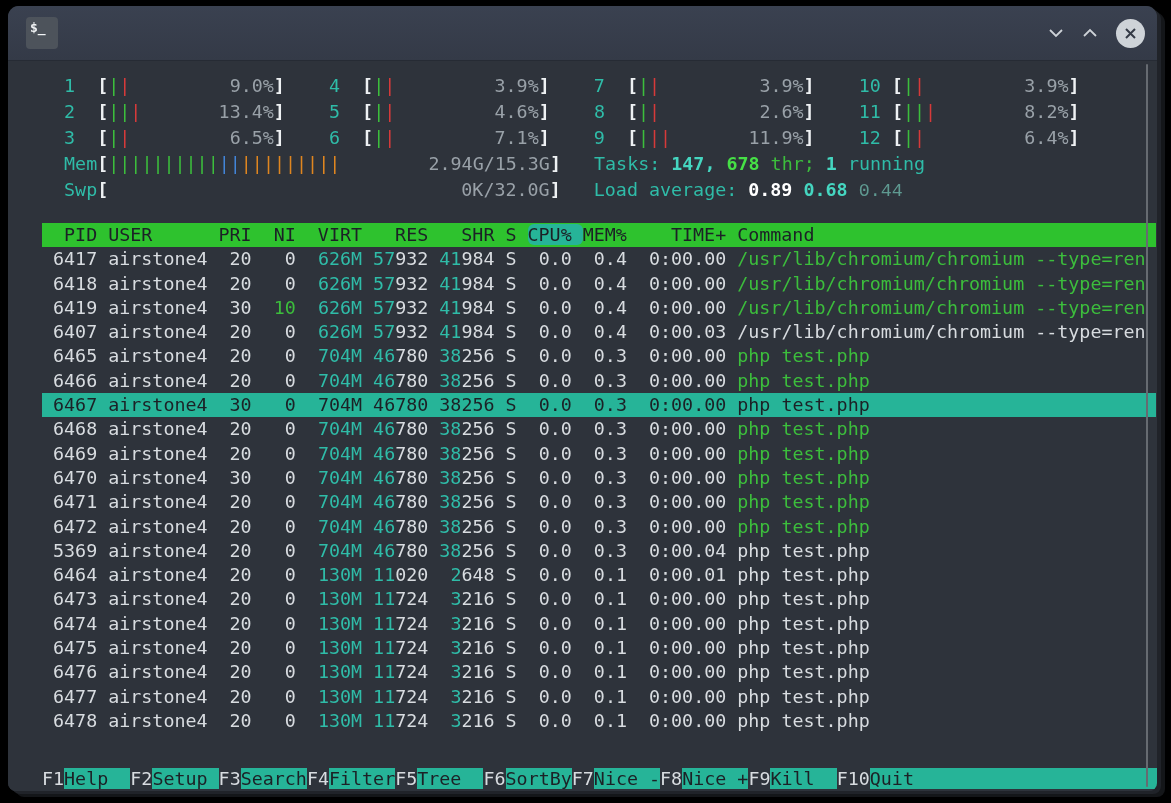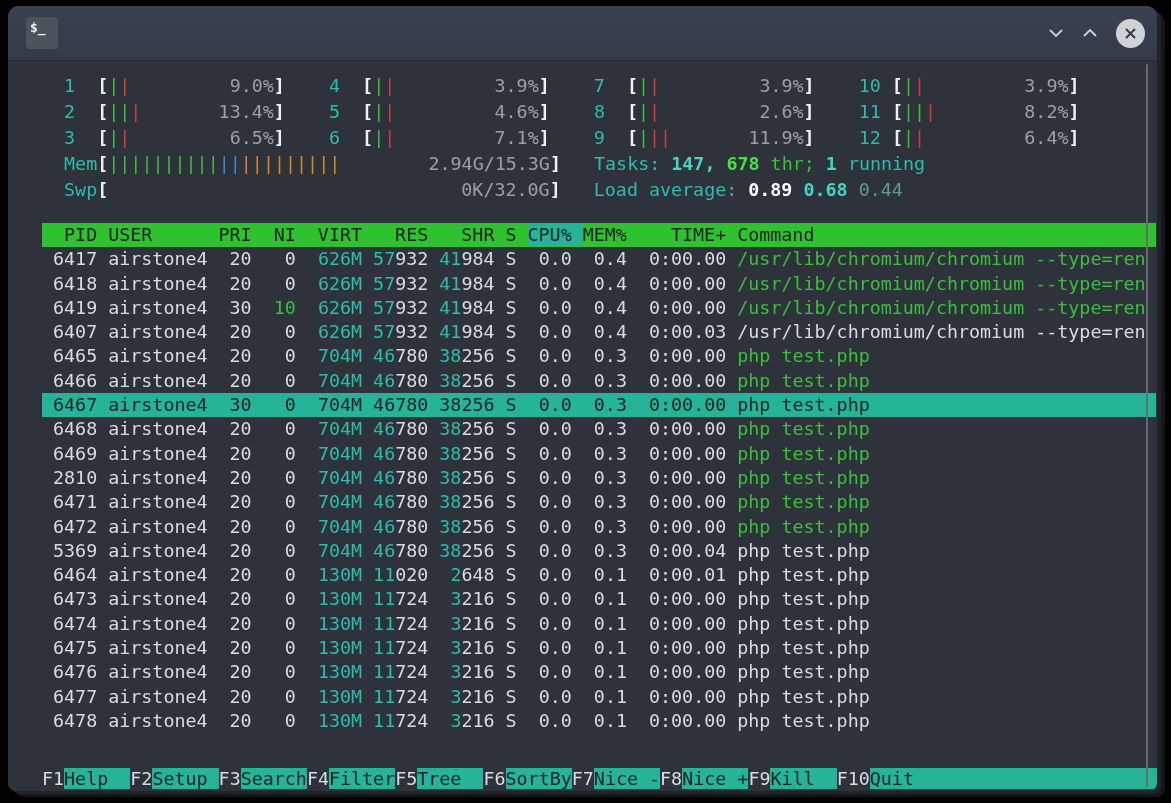--- a/index.html
+++ b/index.html
@@ -34,29 +34,29 @@
   #terminal{
     position:absolute;left:0;top:55px;right:0;bottom:0;
     background:var(--bg);padding:12px 0 0 34px;box-sizing:border-box;
     display:flex;flex-direction:column;
     font-size:18.33px;color:var(--fg);
   }
   .mline{line-height:26px;white-space:pre;height:26px;}
   .tline{line-height:24.3px;white-space:pre;height:24.3px;}
   #table-spacer{height:20px;}
   #header-line{background:var(--headerbg);color:var(--dark);width:101ch;}
-  #header-line .sortcell{background:var(--accent);}
+  #header-line .sortcell{background:var(--accent);border-radius:6px;}
   .row{width:101ch;}
   .row.selected{background:var(--accent);}
   .row.selected span{color:var(--dark) !important;font-weight:normal !important;}
   #fkeys{margin-top:auto;width:101ch;}
   #fkeys .flabel{background:var(--accent);color:var(--dark);}
   .c-cyan{color:var(--cyan);}
   .c-cyan-bold{color:var(--cyanb);font-weight:bold;}
-  .c-cyan-dim{color:var(--cyandim);}
+  .c-cyan-dim{color:var(--cyandim);font-family:Liberation Mono, monospace;}
   .c-green{color:var(--green);}
   .c-green-bold{color:var(--greenb);font-weight:bold;}
   .c-white-bold{color:var(--whiteb);font-weight:bold;text-align:center;}
   .c-dim{color:var(--dim);}
   .c-red{color:var(--red);}
   .c-blue{color:var(--blue);}
   .c-orange{color:var(--orange);}
   .c-brk{color:var(--brk);font-weight:bold;}
   #scrollbar{position:absolute;top:58px;bottom:4px;right:9px;width:2px;background:#666b71;border-radius:1px;}
 </style>
@@ -99,21 +99,21 @@
     <div id="rows">
         <div class="row tline"><span> 6417 airstone4  20 </span><span>  0</span><span> </span><span class="c-cyan"> 626M</span><span> </span><span></span><span class="c-cyan">57</span><span>932</span><span> </span><span></span><span class="c-cyan">41</span><span>984</span><span> S  0.0  0.4  0:00.00 </span><span class="c-green">/usr/lib/chromium/chromium --type=ren</span></div>
         <div class="row tline"><span> 6418 airstone4  20 </span><span>  0</span><span> </span><span class="c-cyan"> 626M</span><span> </span><span></span><span class="c-cyan">57</span><span>932</span><span> </span><span></span><span class="c-cyan">41</span><span>984</span><span> S  0.0  0.4  0:00.00 </span><span class="c-green">/usr/lib/chromium/chromium --type=ren</span></div>
         <div class="row tline"><span> 6419 airstone4  30 </span><span class="c-green"> 10</span><span> </span><span class="c-cyan"> 626M</span><span> </span><span></span><span class="c-cyan">57</span><span>932</span><span> </span><span></span><span class="c-cyan">41</span><span>984</span><span> S  0.0  0.4  0:00.00 </span><span class="c-green">/usr/lib/chromium/chromium --type=ren</span></div>
         <div class="row tline"><span> 6407 airstone4  20 </span><span>  0</span><span> </span><span class="c-cyan"> 626M</span><span> </span><span></span><span class="c-cyan">57</span><span>932</span><span> </span><span></span><span class="c-cyan">41</span><span>984</span><span> S  0.0  0.4  0:00.03 </span><span>/usr/lib/chromium/chromium --type=ren</span></div>
         <div class="row tline"><span> 6465 airstone4  20 </span><span>  0</span><span> </span><span class="c-cyan"> 704M</span><span> </span><span></span><span class="c-cyan">46</span><span>780</span><span> </span><span></span><span class="c-cyan">38</span><span>256</span><span> S  0.0  0.3  0:00.00 </span><span class="c-green">php test.php</span></div>
         <div class="row tline"><span> 6466 airstone4  20 </span><span>  0</span><span> </span><span class="c-cyan"> 704M</span><span> </span><span></span><span class="c-cyan">46</span><span>780</span><span> </span><span></span><span class="c-cyan">38</span><span>256</span><span> S  0.0  0.3  0:00.00 </span><span class="c-green">php test.php</span></div>
         <div class="row tline selected"><span> 6467 airstone4  30 </span><span>  0</span><span> </span><span class="c-cyan"> 704M</span><span> </span><span></span><span class="c-cyan">46</span><span>780</span><span> </span><span></span><span class="c-cyan">38</span><span>256</span><span> S  0.0  0.3  0:00.00 </span><span>php test.php</span></div>
         <div class="row tline"><span> 6468 airstone4  20 </span><span>  0</span><span> </span><span class="c-cyan"> 704M</span><span> </span><span></span><span class="c-cyan">46</span><span>780</span><span> </span><span></span><span class="c-cyan">38</span><span>256</span><span> S  0.0  0.3  0:00.00 </span><span class="c-green">php test.php</span></div>
         <div class="row tline"><span> 6469 airstone4  20 </span><span>  0</span><span> </span><span class="c-cyan"> 704M</span><span> </span><span></span><span class="c-cyan">46</span><span>780</span><span> </span><span></span><span class="c-cyan">38</span><span>256</span><span> S  0.0  0.3  0:00.00 </span><span class="c-green">php test.php</span></div>
-        <div class="row tline"><span> 2810 airstone4  20 </span><span>  0</span><span> </span><span class="c-cyan"> 704M</span><span> </span><span></span><span class="c-cyan">46</span><span>780</span><span> </span><span></span><span class="c-cyan">38</span><span>256</span><span> S  0.0  0.3  0:00.00 </span><span class="c-green">php test.php</span></div>
+        <div class="row tline"><span> 6470 airstone4  30 </span><span>  0</span><span> </span><span class="c-cyan"> 704M</span><span> </span><span></span><span class="c-cyan">46</span><span>780</span><span> </span><span></span><span class="c-cyan">38</span><span>256</span><span> S  0.0  0.3  0:00.00 </span><span class="c-green">php test.php</span></div>
         <div class="row tline"><span> 6471 airstone4  20 </span><span>  0</span><span> </span><span class="c-cyan"> 704M</span><span> </span><span></span><span class="c-cyan">46</span><span>780</span><span> </span><span></span><span class="c-cyan">38</span><span>256</span><span> S  0.0  0.3  0:00.00 </span><span class="c-green">php test.php</span></div>
         <div class="row tline"><span> 6472 airstone4  20 </span><span>  0</span><span> </span><span class="c-cyan"> 704M</span><span> </span><span></span><span class="c-cyan">46</span><span>780</span><span> </span><span></span><span class="c-cyan">38</span><span>256</span><span> S  0.0  0.3  0:00.00 </span><span class="c-green">php test.php</span></div>
         <div class="row tline"><span> 5369 airstone4  20 </span><span>  0</span><span> </span><span class="c-cyan"> 704M</span><span> </span><span></span><span class="c-cyan">46</span><span>780</span><span> </span><span></span><span class="c-cyan">38</span><span>256</span><span> S  0.0  0.3  0:00.04 </span><span>php test.php</span></div>
         <div class="row tline"><span> 6464 airstone4  20 </span><span>  0</span><span> </span><span class="c-cyan"> 130M</span><span> </span><span></span><span class="c-cyan">11</span><span>020</span><span> </span><span> </span><span class="c-cyan">2</span><span>648</span><span> S  0.0  0.1  0:00.01 </span><span>php test.php</span></div>
         <div class="row tline"><span> 6473 airstone4  20 </span><span>  0</span><span> </span><span class="c-cyan"> 130M</span><span> </span><span></span><span class="c-cyan">11</span><span>724</span><span> </span><span> </span><span class="c-cyan">3</span><span>216</span><span> S  0.0  0.1  0:00.00 </span><span>php test.php</span></div>
         <div class="row tline"><span> 6474 airstone4  20 </span><span>  0</span><span> </span><span class="c-cyan"> 130M</span><span> </span><span></span><span class="c-cyan">11</span><span>724</span><span> </span><span> </span><span class="c-cyan">3</span><span>216</span><span> S  0.0  0.1  0:00.00 </span><span>php test.php</span></div>
         <div class="row tline"><span> 6475 airstone4  20 </span><span>  0</span><span> </span><span class="c-cyan"> 130M</span><span> </span><span></span><span class="c-cyan">11</span><span>724</span><span> </span><span> </span><span class="c-cyan">3</span><span>216</span><span> S  0.0  0.1  0:00.00 </span><span>php test.php</span></div>
         <div class="row tline"><span> 6476 airstone4  20 </span><span>  0</span><span> </span><span class="c-cyan"> 130M</span><span> </span><span></span><span class="c-cyan">11</span><span>724</span><span> </span><span> </span><span class="c-cyan">3</span><span>216</span><span> S  0.0  0.1  0:00.00 </span><span>php test.php</span></div>
         <div class="row tline"><span> 6477 airstone4  20 </span><span>  0</span><span> </span><span class="c-cyan"> 130M</span><span> </span><span></span><span class="c-cyan">11</span><span>724</span><span> </span><span> </span><span class="c-cyan">3</span><span>216</span><span> S  0.0  0.1  0:00.00 </span><span>php test.php</span></div>
         <div class="row tline"><span> 6478 airstone4  20 </span><span>  0</span><span> </span><span class="c-cyan"> 130M</span><span> </span><span></span><span class="c-cyan">11</span><span>724</span><span> </span><span> </span><span class="c-cyan">3</span><span>216</span><span> S  0.0  0.1  0:00.00 </span><span>php test.php</span></div>

